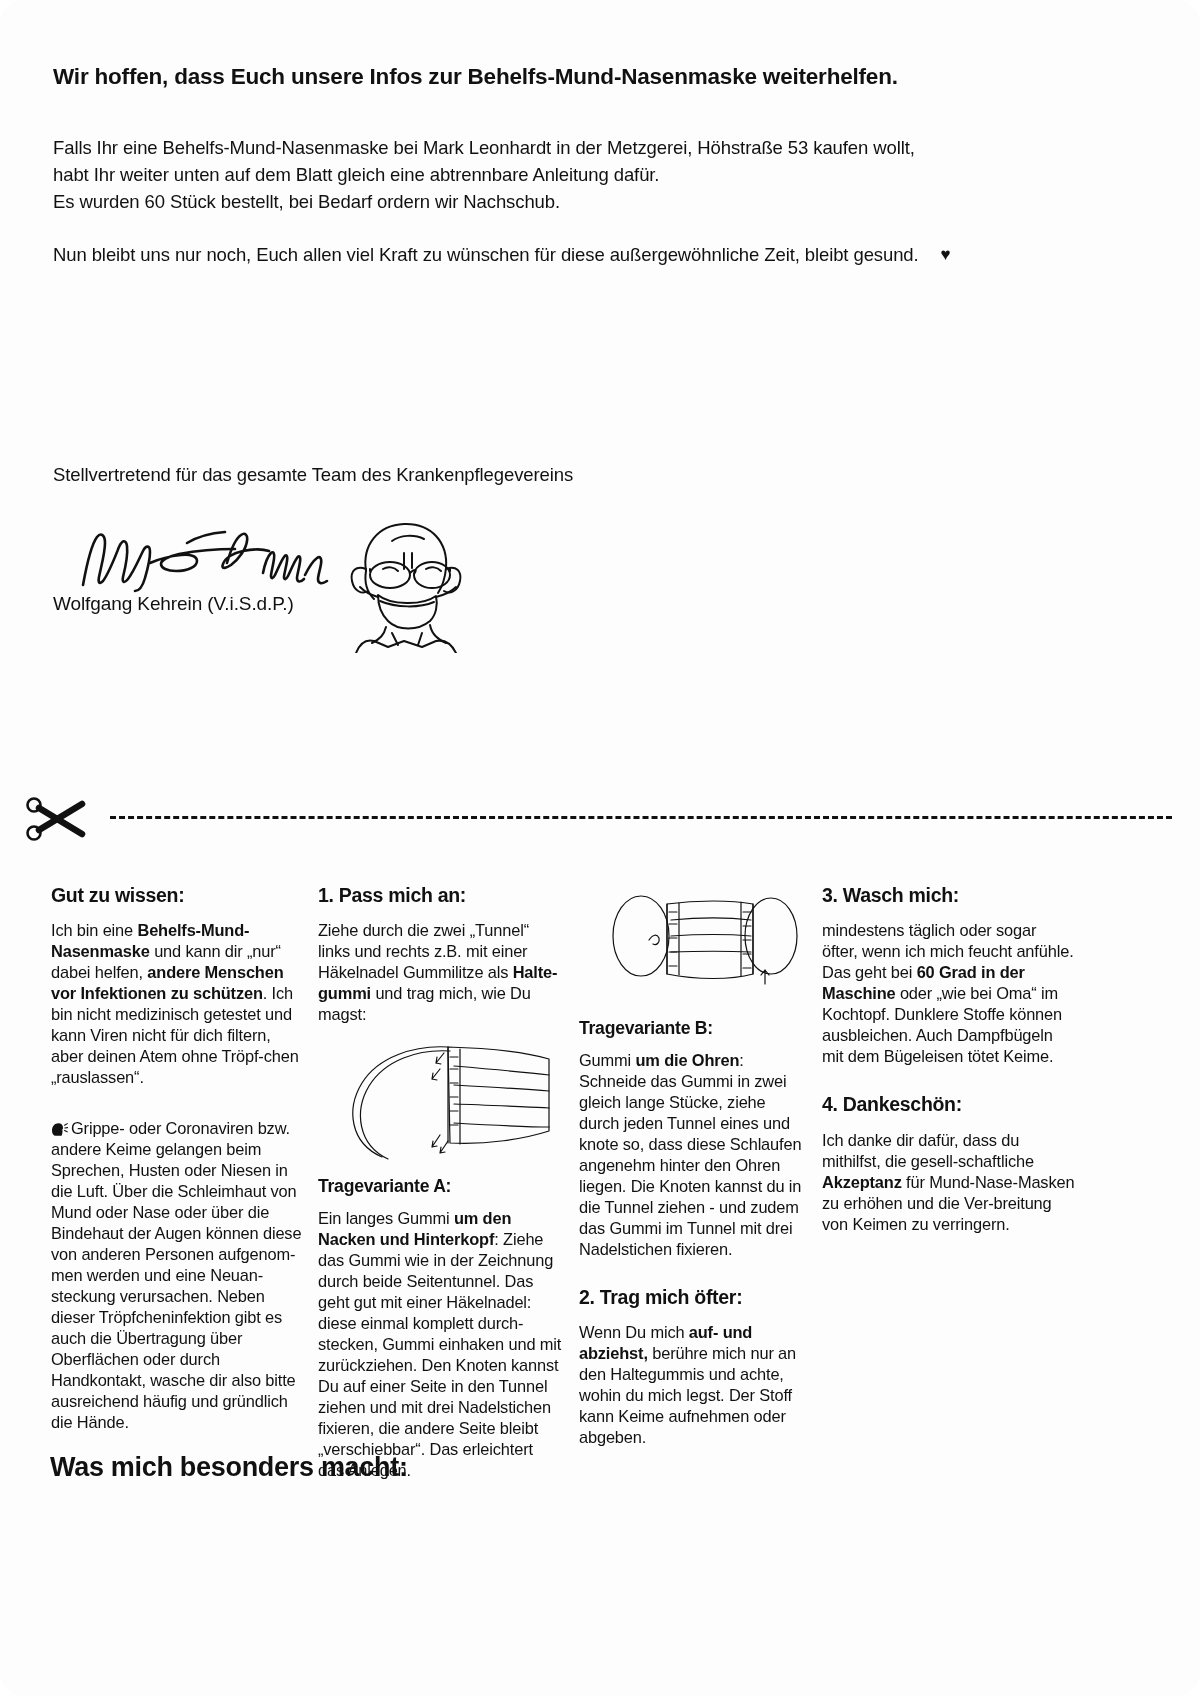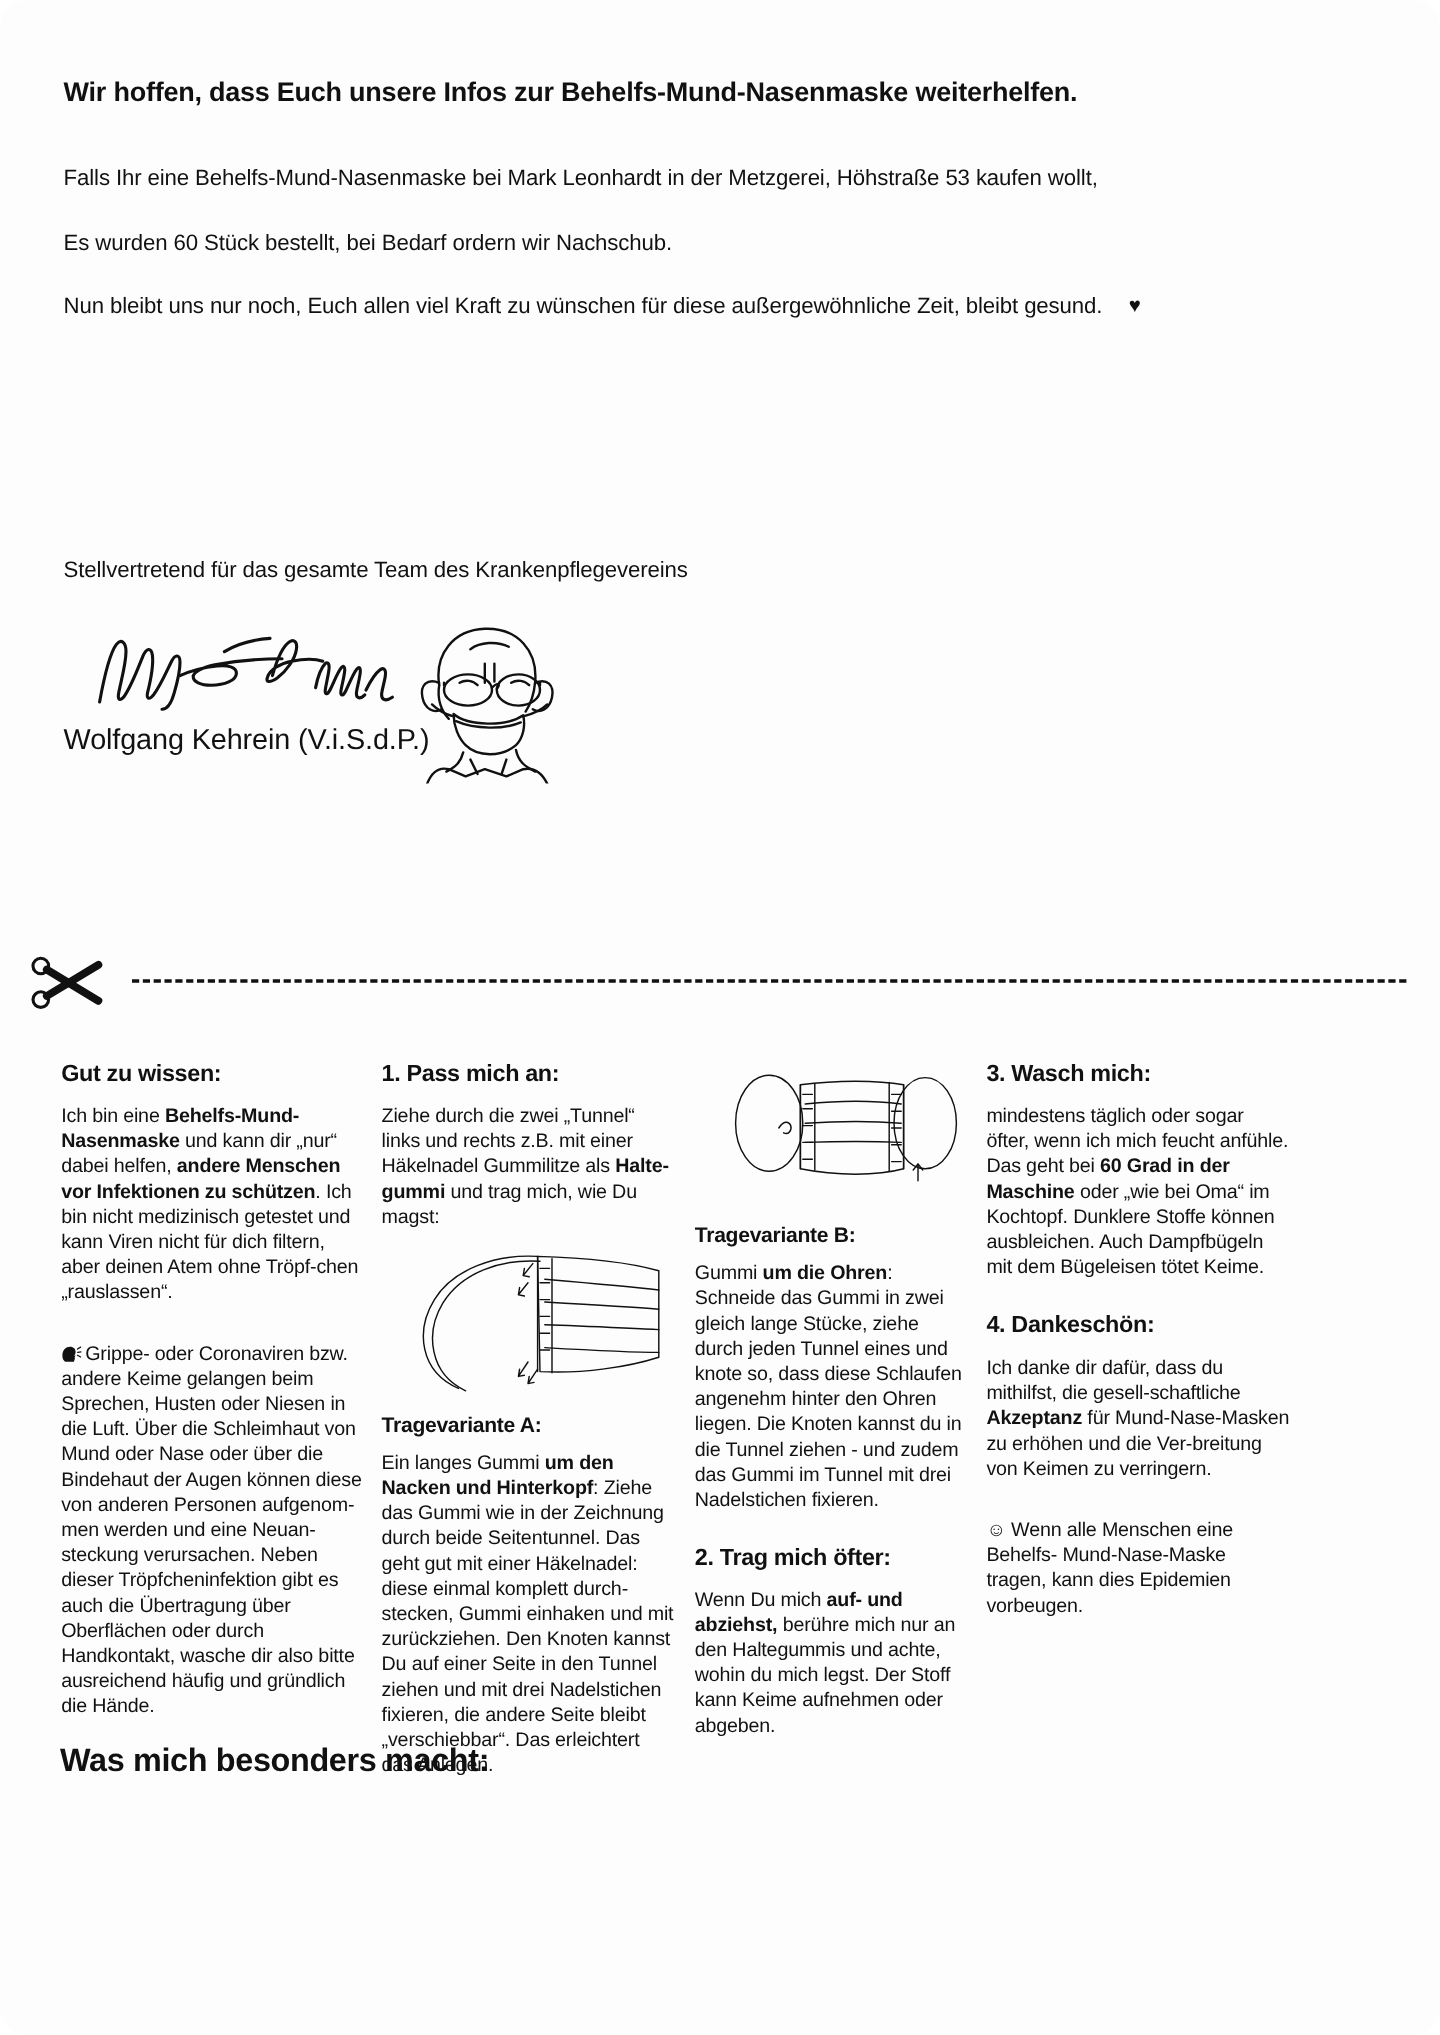--- a/index.html
+++ b/index.html
@@ -67,22 +67,22 @@
     height: 140px;
   }
   .sig-svg {
     position: absolute;
     left: 24px;
     top: 0px;
   }
   .sig-name {
     position: absolute;
     left: 0px;
-    top: 80px;
-    font-size: 24px;
+    top: 70px;
+    font-size: 19px;
     letter-spacing: -0.1px;
   }
   .portrait-svg {
     position: absolute;
     left: 273px;
     top: -10px;
   }
 
   
   .cutline {
@@ -189,21 +189,21 @@
 <body>
 
 <div class="page">
 
   <div class="letter">
     <div class="letter-headline">Wir hoffen, dass Euch unsere Infos zur Behelfs-Mund-Nasenmaske weiterhelfen.</div>
 
 
     <p style="margin-bottom:26px;">
       <span>Falls Ihr eine Behelfs-Mund-Nasenmaske bei Mark Leonhardt in der Metzgerei, Höhstraße 53 kaufen wollt,</span><br>
-      <br>
+      <span>habt Ihr weiter unten auf dem Blatt gleich eine abtrennbare Anleitung dafür.</span><br>
       <span>Es wurden 60 Stück bestellt,  bei Bedarf ordern wir Nachschub.</span>
     </p>
 
     <p>
       <span>Nun bleibt uns nur noch, Euch allen viel Kraft zu wünschen für diese außergewöhnliche Zeit, bleibt gesund.</span><span class="heart">♥</span>
     </p>
   </div>
 
   <div class="signature-block">
     <p class="signature-intro">Stellvertretend für das gesamte Team des Krankenpflegevereins</p>
@@ -346,21 +346,20 @@
         <p class="gt"><span>Wenn Du mich </span><b>auf- und abziehst,</b><span> berühre mich nur an den Haltegummis und achte, wohin du mich legst. Der Stoff kann Keime aufnehmen oder abgeben.</span></p>
       </div>
 
       <div class="col col-4">
         <div class="gh">3. Wasch mich:</div>
         <p class="gt"><span>mindestens täglich oder sogar öfter, wenn ich mich feucht anfühle. Das geht bei </span><b>60 Grad in der Maschine</b><span> oder „wie bei Oma“ im Kochtopf. Dunklere Stoffe können ausbleichen. Auch Dampfbügeln mit dem Bügeleisen tötet Keime.</span></p>
 
         <div class="gh spaced">4. Dankeschön:</div>
         <p class="gt"><span>Ich danke dir dafür, dass du mithilfst, die gesell-schaftliche </span><b>Akzeptanz</b><span> für Mund-Nase-Masken zu erhöhen und die Ver-breitung von Keimen zu verringern.</span></p>
 
-        <p class="gt gap"><span class="smiley">☺</span> <span>Wenn alle Menschen eine Behelfs- Mund-Nase-Maske tragen, kann dies Epidemien vorbeugen.</span></p>
       </div>
 
     </div>
   </div>
 
   <div class="bottom-note">
     <div class="bn-h">Was mich besonders macht:</div>
   </div>
 
 </div>

